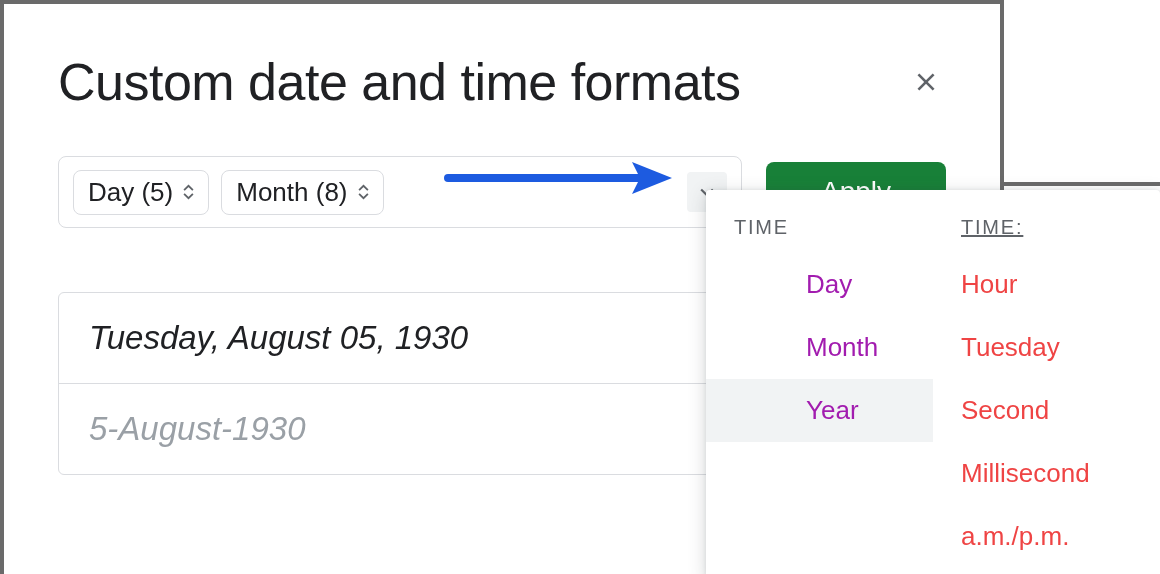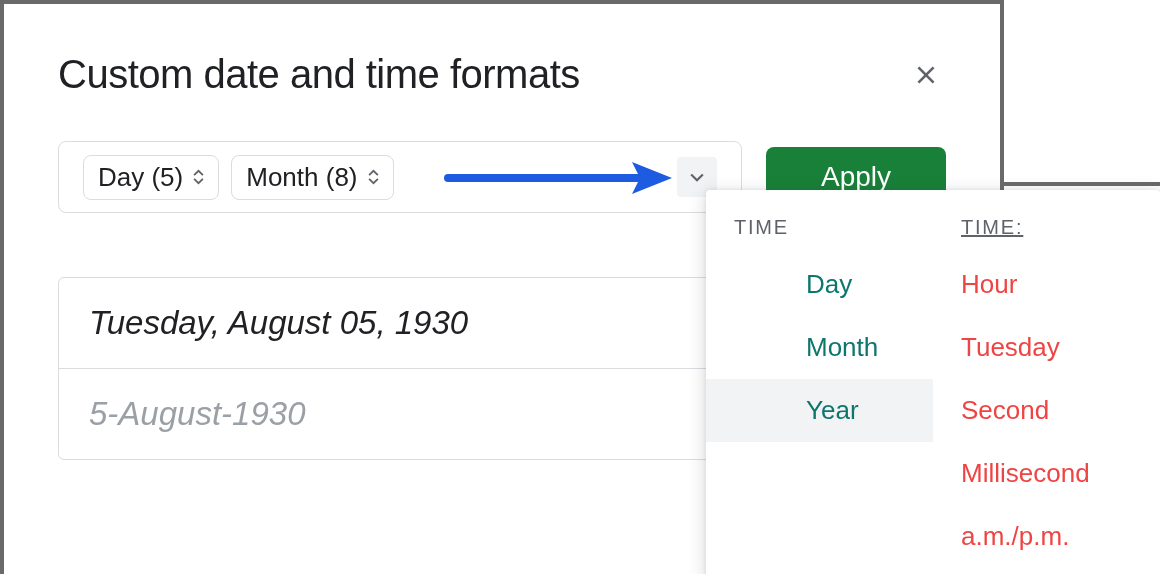--- a/index.html
+++ b/index.html
@@ -45,21 +45,21 @@
     padding: 48px 54px 0 54px;
     width: 996px;
   }
   .dlg-header {
     display: flex;
     align-items: center;
     justify-content: space-between;
     margin-bottom: 44px;
   }
   .dlg-title {
-    font-size: 40px;
+    font-size: 52px;
     color: #202124;
     letter-spacing: -0.5px;
   }
   .close-btn {
     width: 40px;
     height: 40px;
     display: flex;
     align-items: center;
     justify-content: center;
     color: #5f6368;
@@ -73,21 +73,21 @@
     align-items: center;
     gap: 24px;
   }
   .format-box {
     flex: 1;
     border: 1.5px solid #dadce0;
     border-radius: 8px;
     height: 72px;
     display: flex;
     align-items: center;
-    padding: 0 24px;
+    padding: 0 14px;
     gap: 12px;
     position: relative;
   }
   .token {
     border: 1.5px solid #dadce0;
     border-radius: 8px;
     padding: 6px 14px;
     font-size: 26px;
     color: #202124;
     display: flex;
@@ -174,21 +174,21 @@
     min-width: 0;
   }
   .dd-heading {
     color: #5f6368;
     font-size: 20px;
     letter-spacing: 1.8px;
     padding: 10px 28px 14px 28px;
   }
   .dd-item {
     font-size: 26px;
-    color: #0f766e;
+    color: #a21caf;
     padding: 16px 28px 16px 100px;
     cursor: pointer;
     white-space: nowrap;
   }
   .dd-col.time .dd-item {
     color: #ef4444;
     padding-left: 28px;
   }
   .dd-col.time .dd-heading {
     text-align: left;

